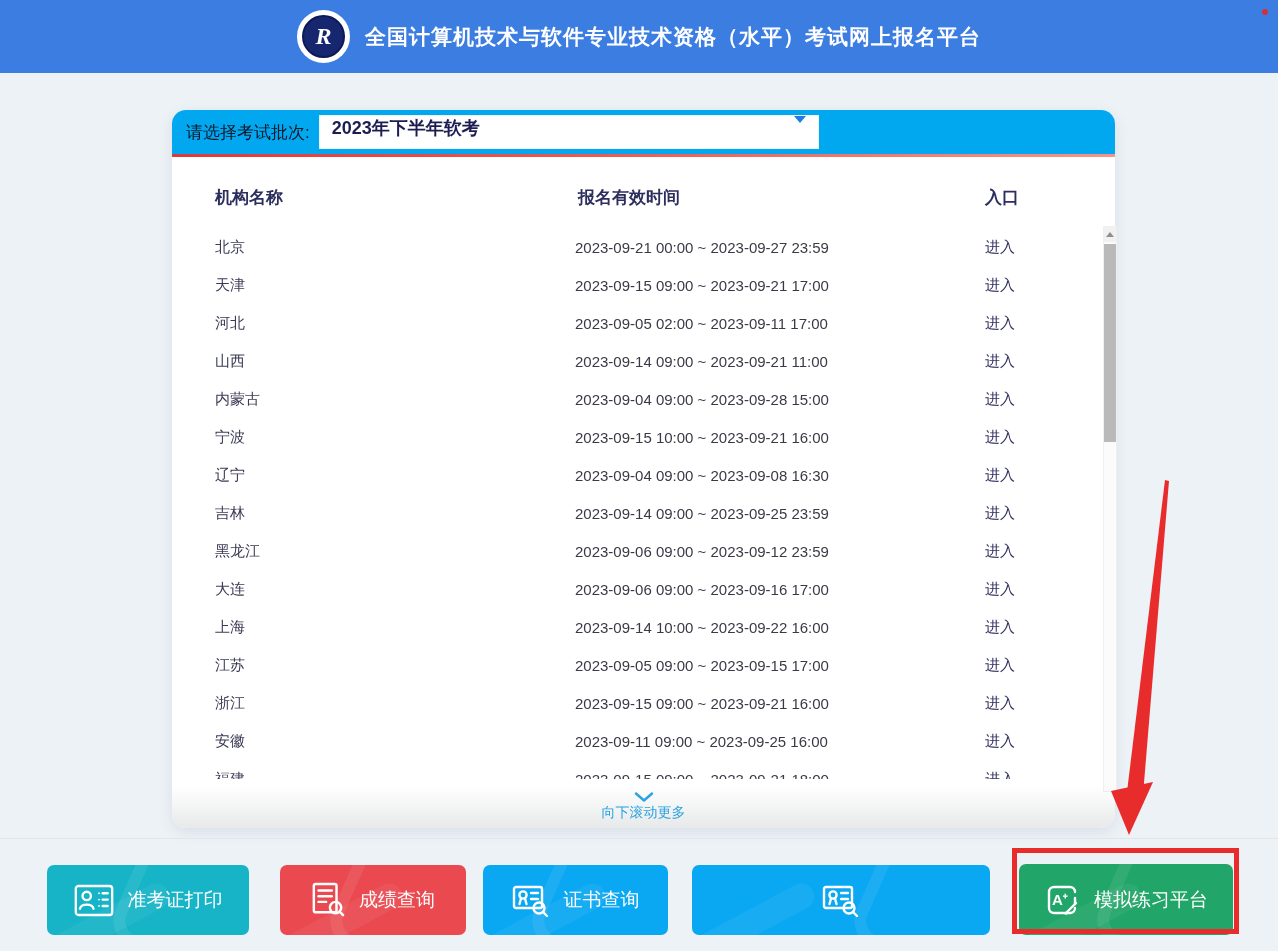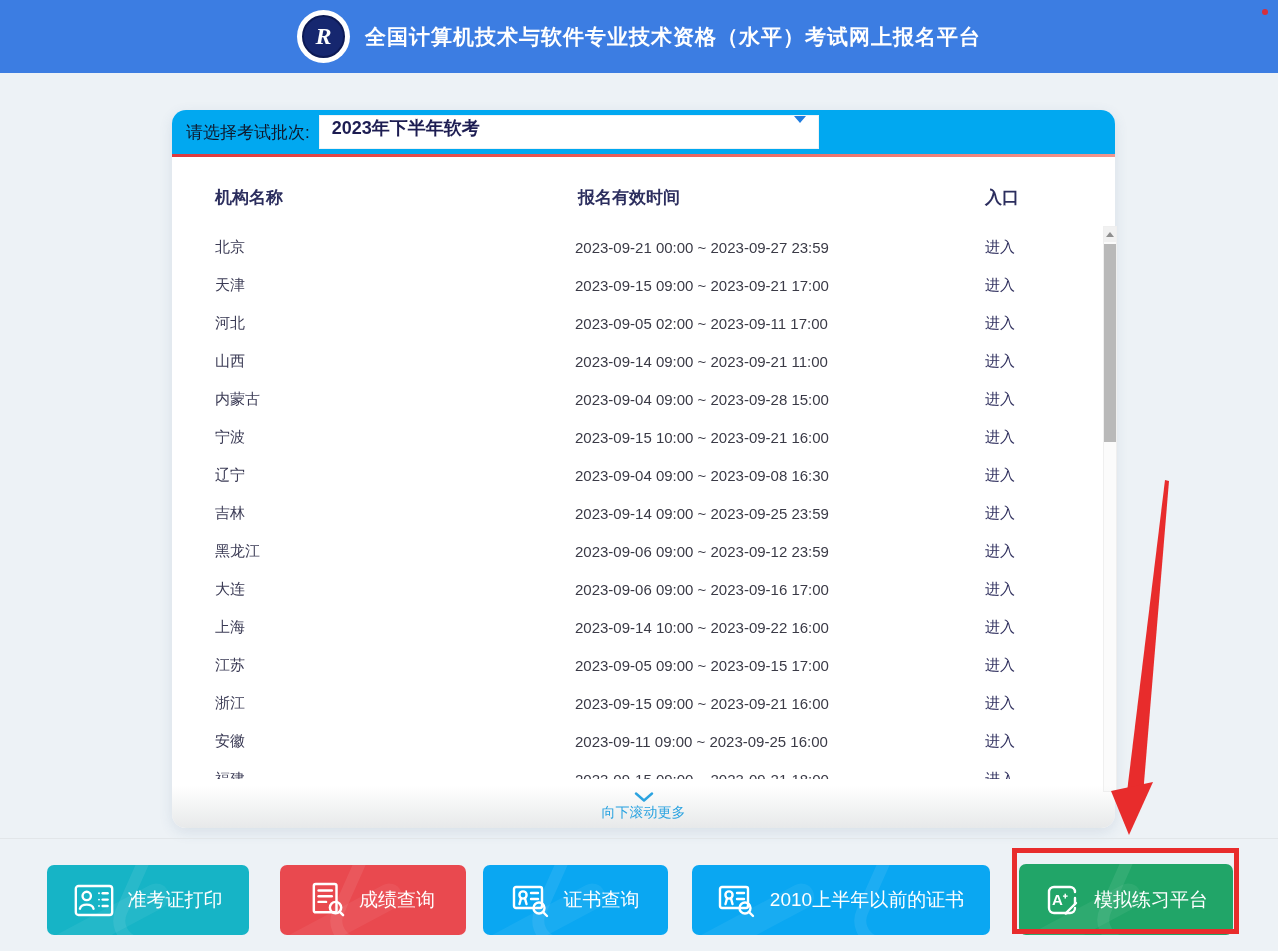--- a/index.html
+++ b/index.html
@@ -315,21 +315,20 @@
   <svg width="38" height="35" viewBox="0 0 38 35" fill="none" stroke="#fff" stroke-width="2.4" stroke-linecap="round" stroke-linejoin="round">
     <rect x="2" y="4" width="28" height="21" rx="2"></rect>
     <circle cx="11" cy="12" r="3.6"></circle>
     <path d="M9 15.5 L7.5 21"></path>
       <path d="M13 15.5 L14.5 21"></path>
     <line x1="19" y1="10" x2="26" y2="10"></line>
     <line x1="19" y1="16" x2="26" y2="16"></line>
     <circle cx="27" cy="25" r="5.5"></circle>
     <line x1="31" y1="29" x2="35" y2="33"></line>
   </svg>
-  <span>2010上半年以前的证书</span>
 </button>
 
 <button class="fbtn" id="fbtn-4" style="background: rgb(33, 165, 104);">
   <svg width="36" height="36" viewBox="0 0 36 36" fill="none" stroke="#fff" stroke-width="2.4" stroke-linecap="round" stroke-linejoin="round">
     <path d="M31 16 v6 M31 26 a5 5 0 0 1 -5 5 h-16 a5 5 0 0 1 -5 -5 v-16 a5 5 0 0 1 5 -5 h16 a5 5 0 0 1 5 5"></path>
     <text x="8" y="23" fill="#fff" stroke="none" font-size="15" font-weight="bold" font-family="Liberation Sans, sans-serif">A⁺</text>
     <path d="M22 31 L32 21"></path>
     <path d="M20.5 33 l1.5 -2 1.5 1.2 z" fill="#fff" stroke="none"></path>
   </svg>
   <span>模拟练习平台</span>

